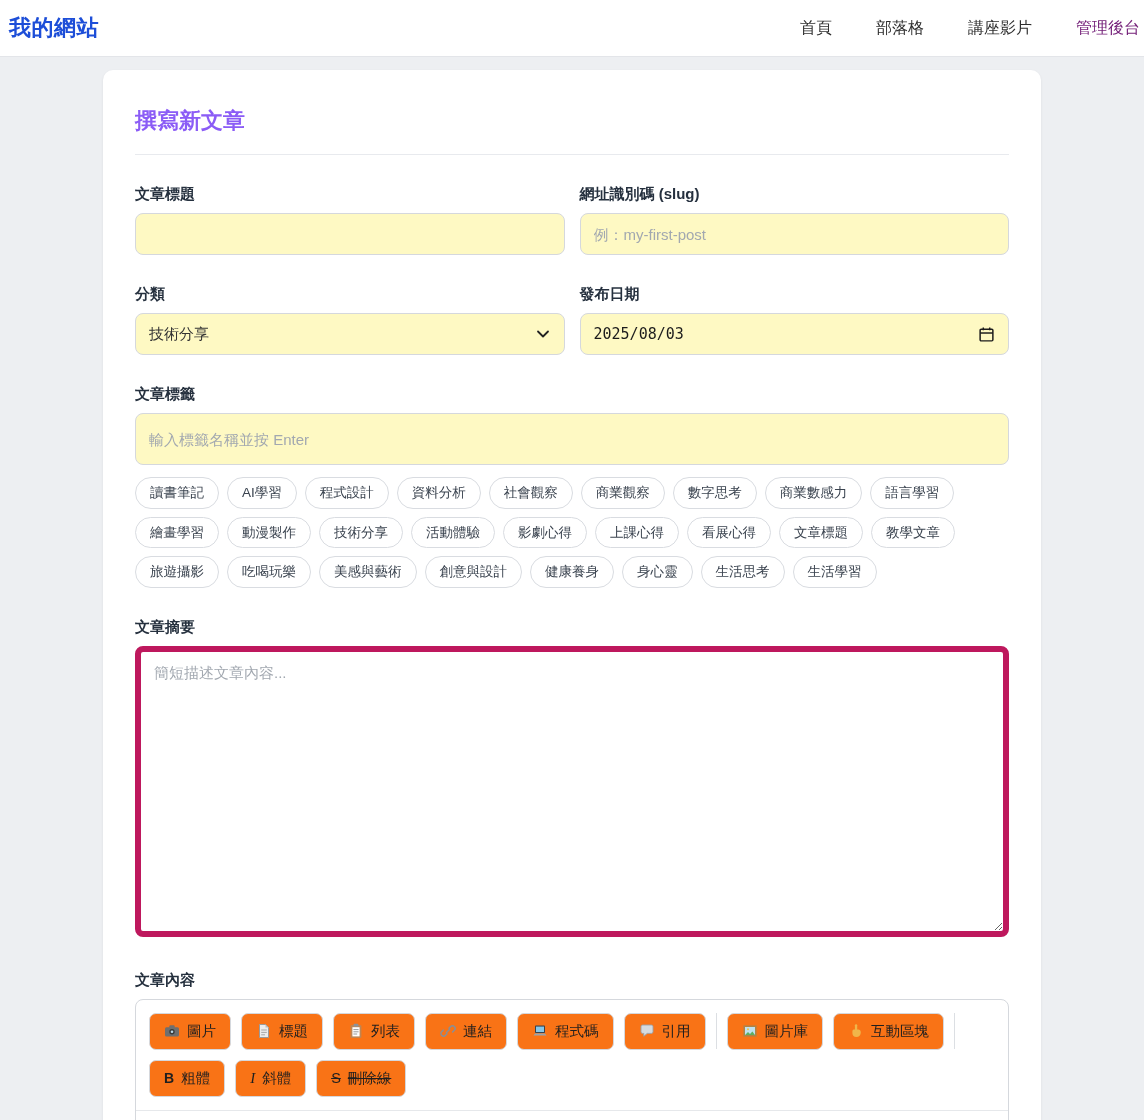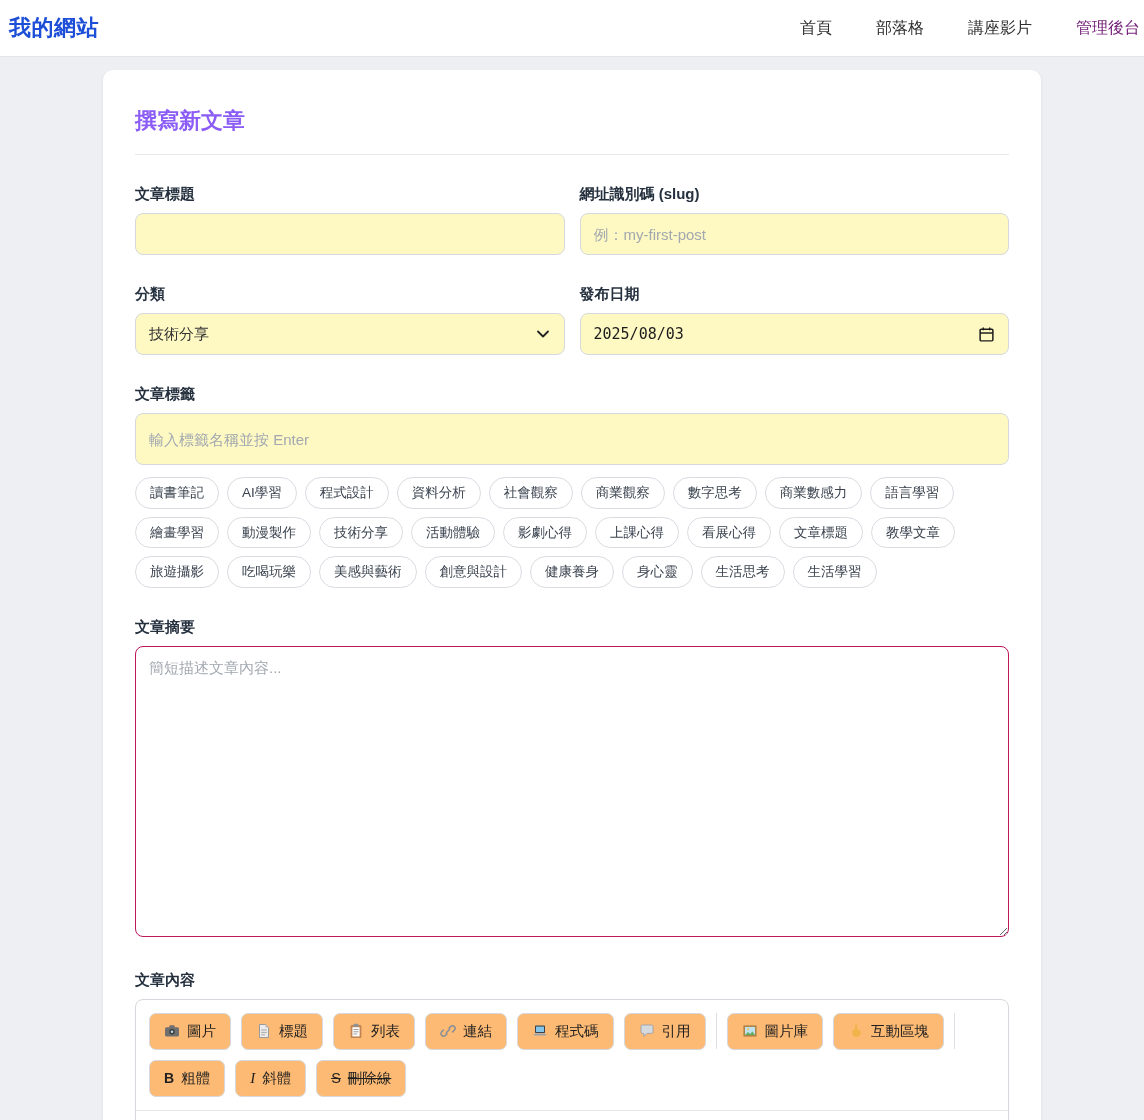--- a/index.html
+++ b/index.html
@@ -34,30 +34,30 @@
     cursor:pointer; }
   .date-text { font-family:"DejaVu Sans Mono","Liberation Mono",monospace; font-size:15px; color:#1c1c1c; }
   .chev { width:16px; height:16px; flex:0 0 auto; }
   .cal { width:17px; height:17px; flex:0 0 auto; cursor:pointer; }
 
   .tags-input { height:52px; }
   .chips { display:flex; flex-wrap:wrap; gap:8px; margin-top:12px; }
   .chip { padding:6px 14px; border:1px solid #d9dce1; border-radius:999px; background:#fff;
     font-size:13.5px; color:#3a434f; cursor:pointer; font-family:inherit; line-height:1.3; }
 
-  .area { width:100%; border:1px solid #be185d; border-radius:8px; padding:12px 13px;
+  .area { width:100%; border:6px solid #be185d; border-radius:8px; padding:12px 13px;
     font-size:15px; color:#333; font-family:inherit; outline:none; resize:both; }
   .area::placeholder { color:#a2a8b0; }
   .summary-area { height:291px; }
 
   
   .editor { border:1px solid #d5d8dd; border-radius:8px; overflow:hidden; }
   .toolbar { padding:13px; display:flex; flex-wrap:wrap; gap:10px 10px; align-items:center; }
   .tb-btn { display:inline-flex; align-items:center; gap:7px; height:37px; padding:0 14px;
-    background:#fdba74; border:1px solid #d5d8dd; border-radius:7px; font-size:14.5px;
+    background:#f97316; border:1px solid #d5d8dd; border-radius:7px; font-size:14.5px;
     color:#1f1f1f; cursor:pointer; font-family:inherit; white-space:nowrap; }
   .tb-sep { width:1px; height:36px; background:#dcdfe3; }
   .tb-ic { width:16px; height:16px; display:inline-flex; }
   .glyph-b { font-weight:800; font-size:14px; }
   .glyph-i { font-style:italic; font-family:"Liberation Serif","DejaVu Serif",serif; font-size:15px; }
   .strike-btn { text-decoration:line-through; }
   .content-area { display:block; width:100%; height:220px; border:none;
     border-top:1px solid #e6e8eb; border-radius:0; resize:none; }
 </style>
 </head>

